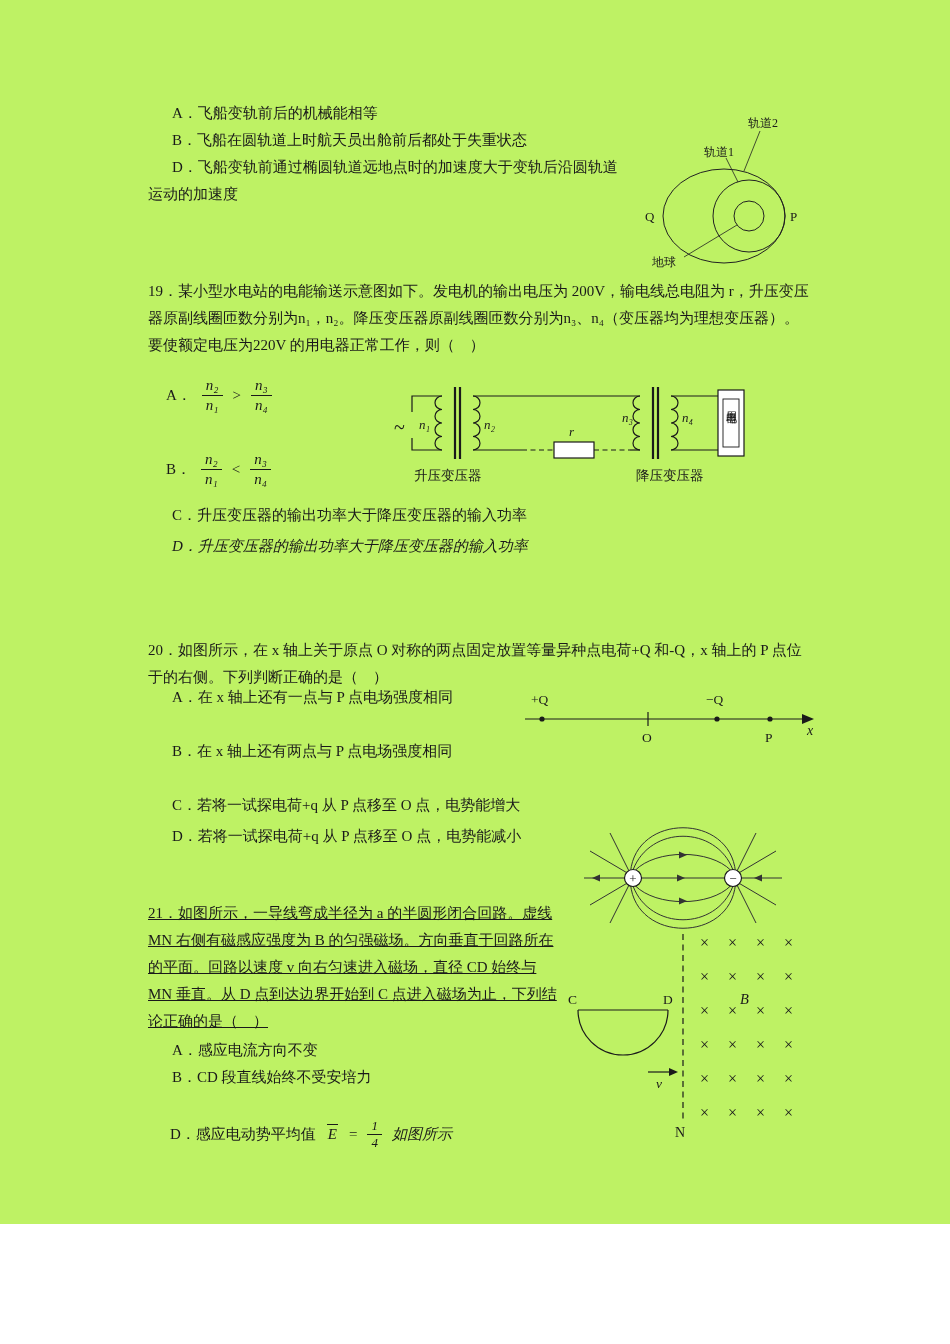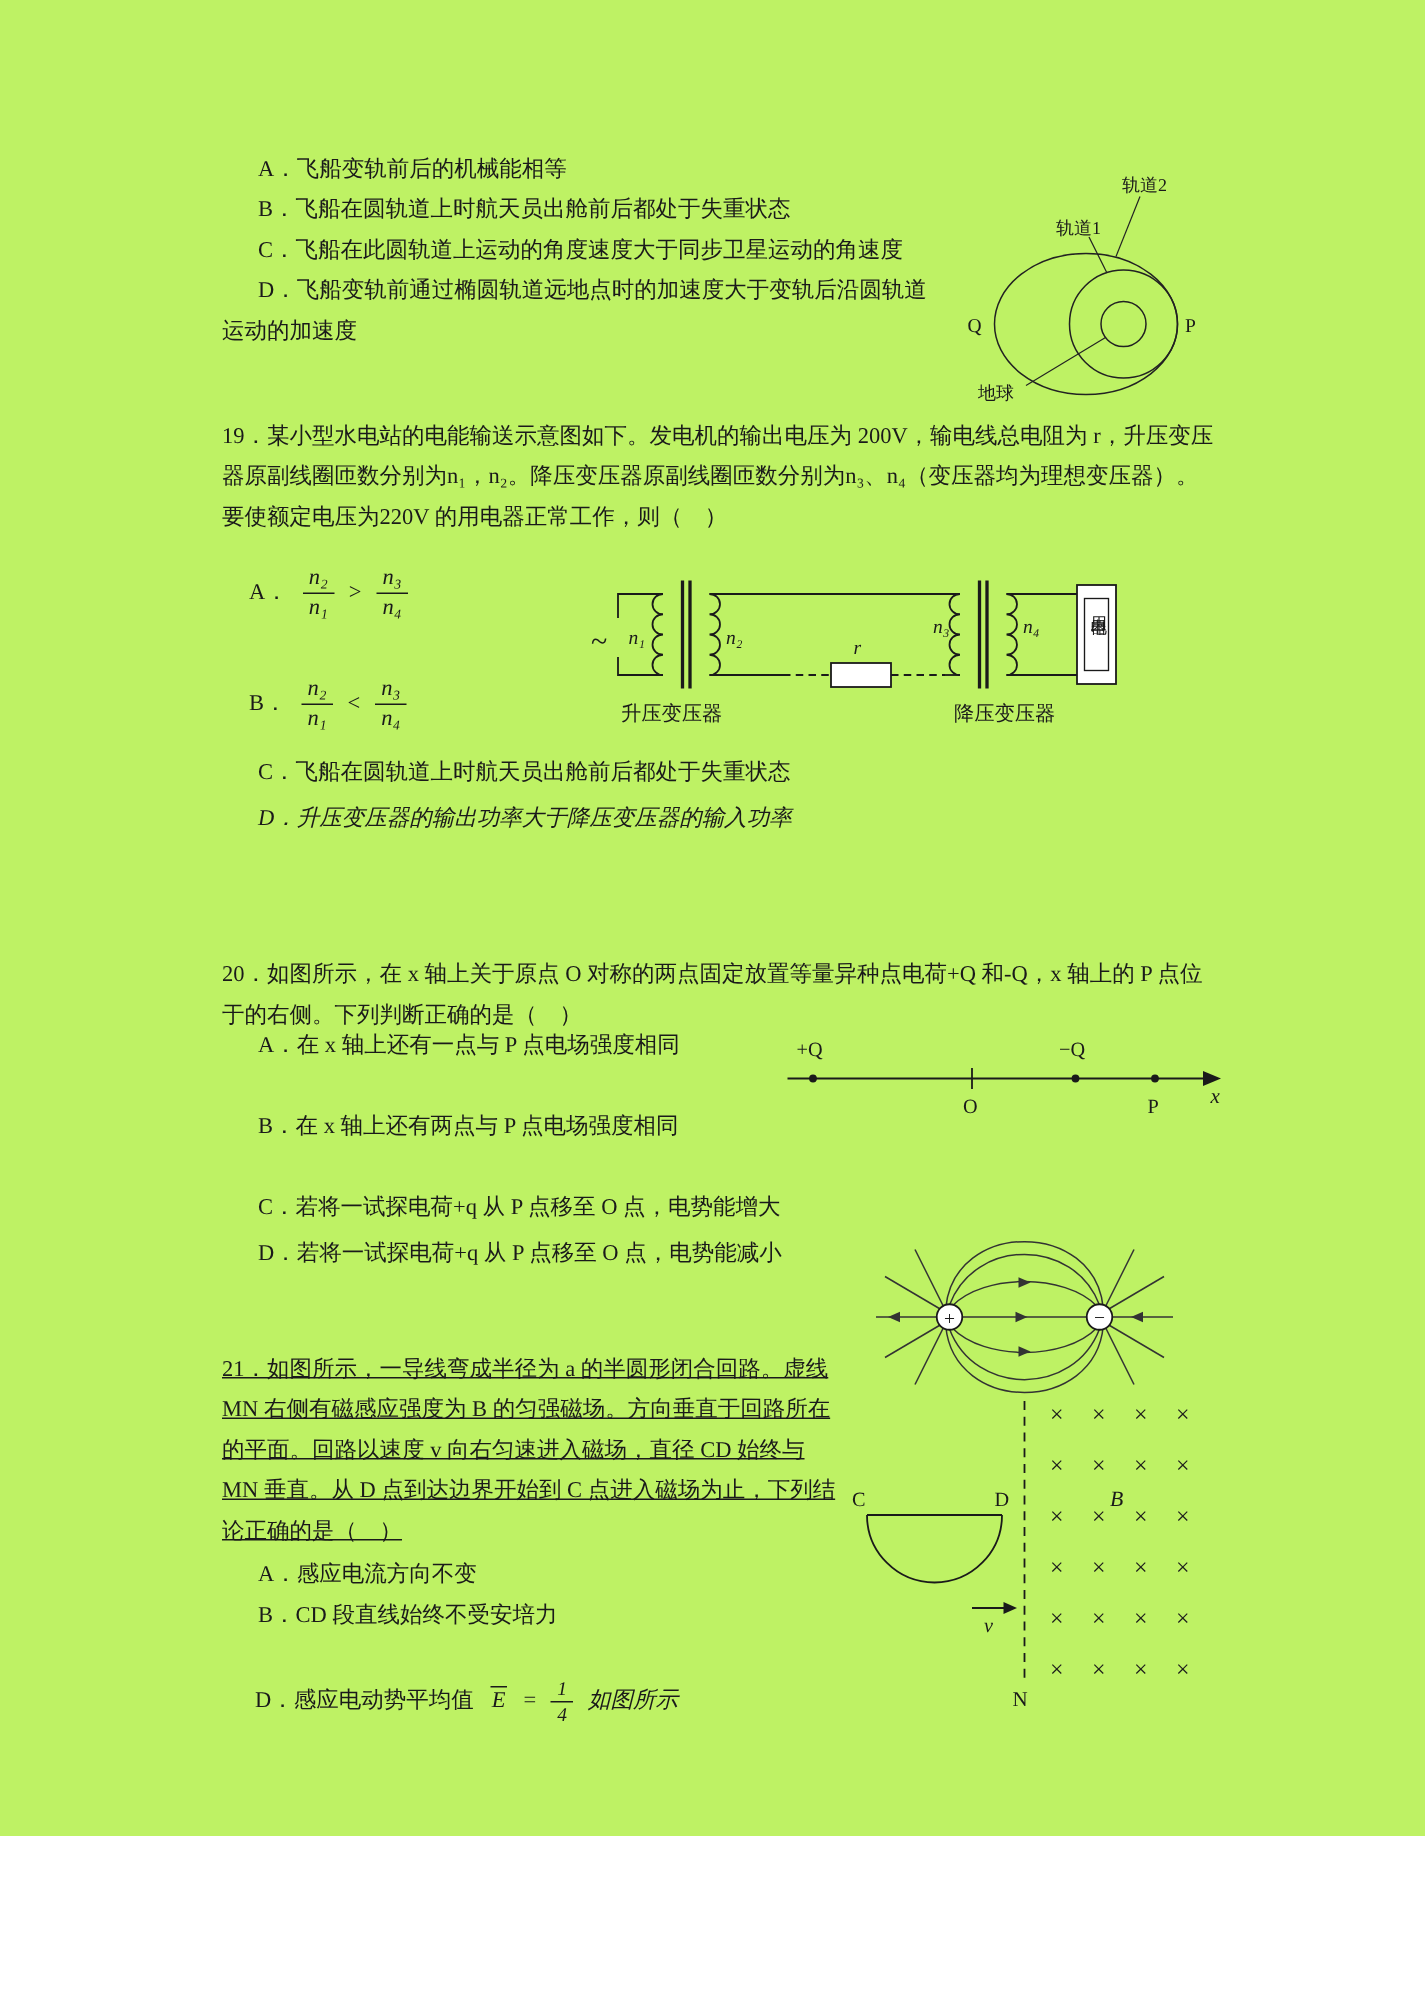--- a/index.html
+++ b/index.html
@@ -43,21 +43,20 @@
         <path d="M44,143 L97,111" stroke-width="0.8"></path>
       </g>
       <text x="108" y="13" font-size="12">轨道2</text>
       <text x="64" y="42" font-size="12">轨道1</text>
       <text x="5" y="107" font-size="13">Q</text>
       <text x="150" y="107" font-size="13">P</text>
       <text x="12" y="152" font-size="12">地球</text>
     </svg>
     <div class="opt">A．飞船变轨前后的机械能相等</div>
     <div class="opt">B．飞船在圆轨道上时航天员出舱前后都处于失重状态</div>
-    <div class="opt">C．飞船在此圆轨道上运动的角度速度大于同步卫星运动的角速度</div>
     <div class="opt">D．飞船变轨前通过椭圆轨道远地点时的加速度大于变轨后沿圆轨道运动的加速度</div>
   </section>
 
   <section class="sec" style="top:278px;height:310px;">
     <div class="stem">19．某小型水电站的电能输送示意图如下。发电机的输出电压为 200V，输电线总电阻为 r，升压变压器原副线圈匝数分别为n₁，n₂。降压变压器原副线圈匝数分别为n₃、n₄（变压器均为理想变压器）。要使额定电压为220V 的用电器正常工作，则（　）</div>
 
     <div class="fracrow" style="left:18px;top:98px;">
       <span class="op-label">A．</span>
       <span class="frac">
         <span class="num">n₂</span>
@@ -109,21 +108,21 @@
         <text x="98" y="57" font-size="13" class="it">n₂</text>
         <text x="183" y="64" font-size="13" class="it">r</text>
         <text x="236" y="50" font-size="13" class="it">n₃</text>
         <text x="296" y="50" font-size="13" class="it">n₄</text>
         <text x="28" y="108" font-size="13.5">升压变压器</text>
         <text x="250" y="108" font-size="13.5">降压变压器</text>
       </svg>
       <span class="load-label">用电器</span>
     </div>
 
-    <div class="opt absopt" style="left:0;top:224px;width:664px;">C．飞船在圆轨道上时航天员出舱前后都处于失重状态</div>
+    <div class="opt absopt" style="left:0;top:224px;width:664px;">C．升压变压器的输出功率大于降压变压器的输入功率</div>
     <div class="opt absopt" style="left:0;top:255px;width:664px;font-style:italic;">D．升压变压器的输出功率大于降压变压器的输入功率</div>
   </section>
 
   <section class="sec" style="top:637px;height:320px;">
     <div class="stem">20．如图所示，在 x 轴上关于原点 O 对称的两点固定放置等量异种点电荷+Q 和-Q，x 轴上的 P 点位于的右侧。下列判断正确的是（　）</div>
 
     <div class="absopt" style="left:372px;top:52px;">
       <svg width="300" height="58" viewBox="0 0 300 58">
         <g stroke="#1a1a1a" stroke-width="1.2" fill="none">
           <path d="M5,30 H282"></path>

